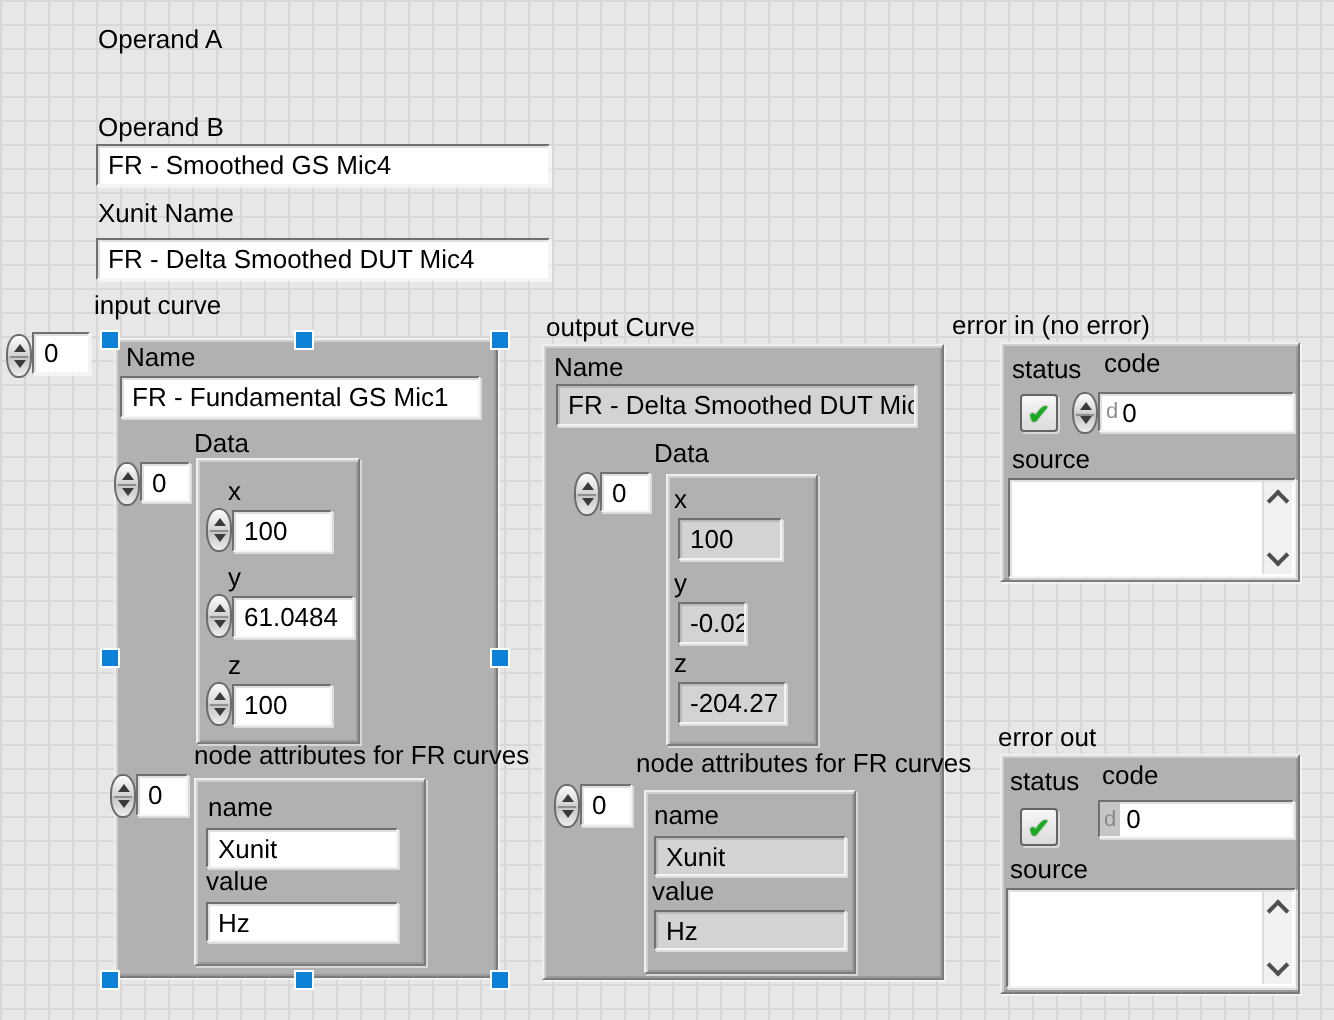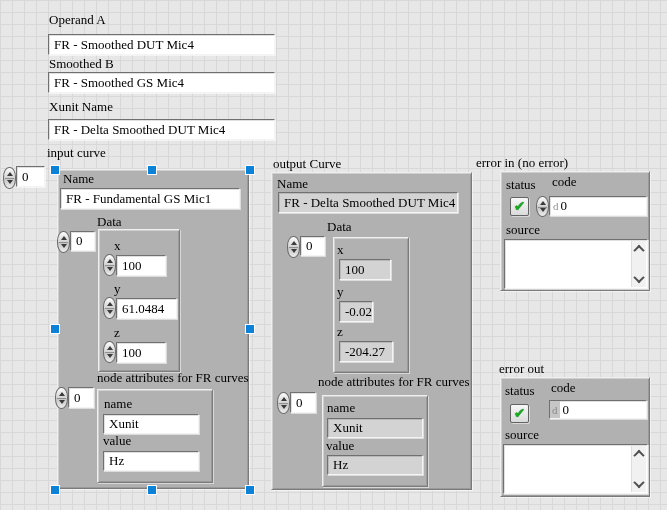--- a/index.html
+++ b/index.html
@@ -1,18 +1,18 @@
 <!DOCTYPE html>
 <html><head>
 <meta charset="utf-8">
 <style>
   html,body{margin:0;padding:0}
   .stage{
     position:relative;width:667px;height:510px;overflow:hidden;
-    font-family:Liberation Serif, serif;
+    font-family:Liberation Sans, sans-serif;
     background-color:#e7e7e7;
     background-image:
       linear-gradient(#d8d8d8 1px, transparent 1px),
       linear-gradient(90deg, #d8d8d8 1px, transparent 1px);
     background-size:12px 12px;
   }
   .lbl{position:absolute;font-size:13px;line-height:14px;color:#000;white-space:nowrap}
   .fld{
     position:absolute;background:#fff;box-sizing:border-box;
     border:1px solid;border-color:#707070 #f4f4f4 #f4f4f4 #707070;
@@ -60,23 +60,22 @@
   .chev{width:6px;height:6px;border-left:2px solid #4f4f4f;border-top:2px solid #4f4f4f}
   .up .chev{transform:rotate(45deg) translate(1px,1px)}
   .dn .chev{transform:rotate(225deg) translate(1px,1px)}
 </style>
 </head>
 <body>
 
 <div class="stage">
 
   <div class="lbl" style="left:49px;top:13px">Operand A</div>
-  <div class="fld" style="left:48px;top:34px;width:227px;height:21px">FR - Smoothed DUT Mic4</div>
-
-  <div class="lbl" style="left:49px;top:57px">Smoothed B</div>
+
+  <div class="lbl" style="left:49px;top:57px">Operand B</div>
   <div class="fld" style="left:48px;top:72px;width:227px;height:21px">FR - Smoothed GS Mic4</div>
 
   <div class="lbl" style="left:49px;top:100px">Xunit Name</div>
   <div class="fld" style="left:48px;top:119px;width:227px;height:21px">FR - Delta Smoothed DUT Mic4</div>
 
   <div class="lbl" style="left:47px;top:146px">input curve</div>
 
   <div class="spin" style="left:3px;top:167px">
     <span class="sup"></span>
     <span class="sdn"></span>

